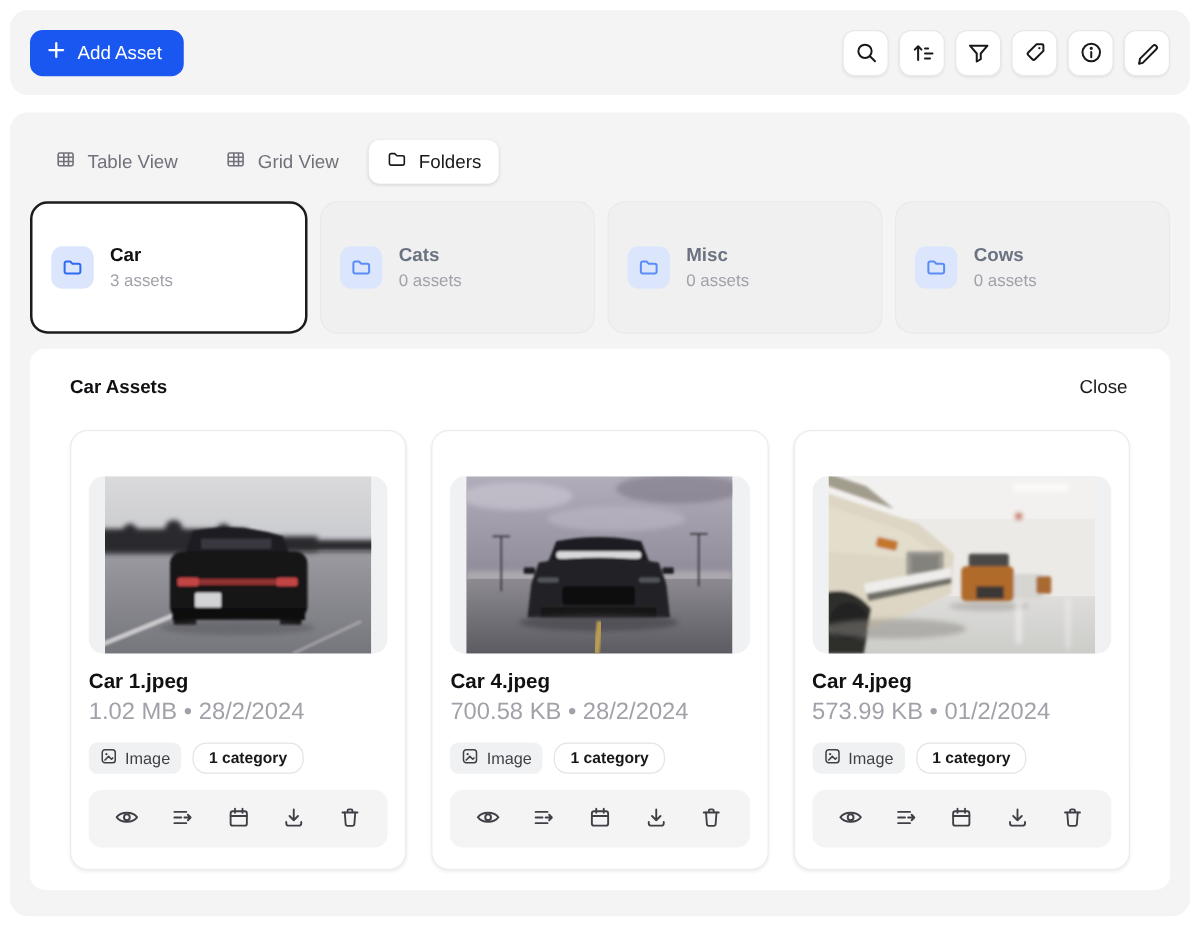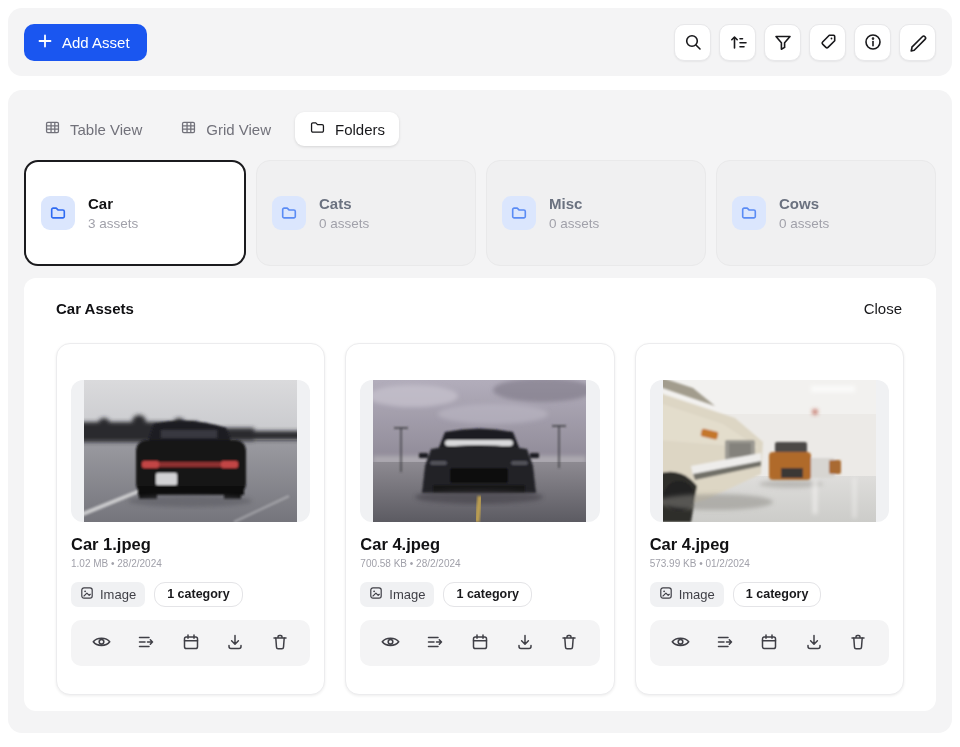--- a/index.html
+++ b/index.html
@@ -51,21 +51,21 @@
   .close-btn { background: none; border: none; font-size: 15px; font-weight: 500;
     color: #18181b; cursor: pointer; font-family: inherit; padding: 4px 10px; }
 
   .asset-grid { display: flex; gap: 20px; margin-top: 22px; padding: 0 16px; }
   .asset-card { flex: 1; height: 352px; background: #fff; border: 1px solid #ececee;
     border-radius: 14px; box-shadow: 0 1px 3px rgba(0,0,0,.07); padding: 36px 14px; }
   .thumb { height: 142px; background: #f0f1f3; border-radius: 12px; display: flex;
     justify-content: center; overflow: hidden; cursor: pointer; }
   .thumb svg { width: 213px; height: 142px; display: block; }
   .asset-name { margin-top: 13px; font-size: 16.5px; font-weight: 600; color: #111113; }
-  .asset-meta { margin-top: 4px; font-size: 10px; color: #a1a1aa; }
+  .asset-meta { margin-top: 4px; font-size: 19px; color: #a1a1aa; }
   .badge-row { display: flex; gap: 9px; margin-top: 13px; }
   .badge-type { display: flex; align-items: center; gap: 6px; background: #f0f1f3;
     border-radius: 7px; padding: 4px 9px; font-size: 13px; color: #3f3f46; }
   .badge-cat { background: #fff; border: 1px solid #e4e4e7; border-radius: 11px;
     padding: 4px 12px; font-size: 12.5px; font-weight: 700; color: #18181b; }
   .action-bar { margin-top: 13px; height: 46px; background: #f4f4f5; border-radius: 10px;
     display: flex; align-items: center; justify-content: space-evenly; }
   .action-btn { background: none; border: none; cursor: pointer; display: flex;
     align-items: center; justify-content: center; width: 28px; height: 28px; }
 </style>

